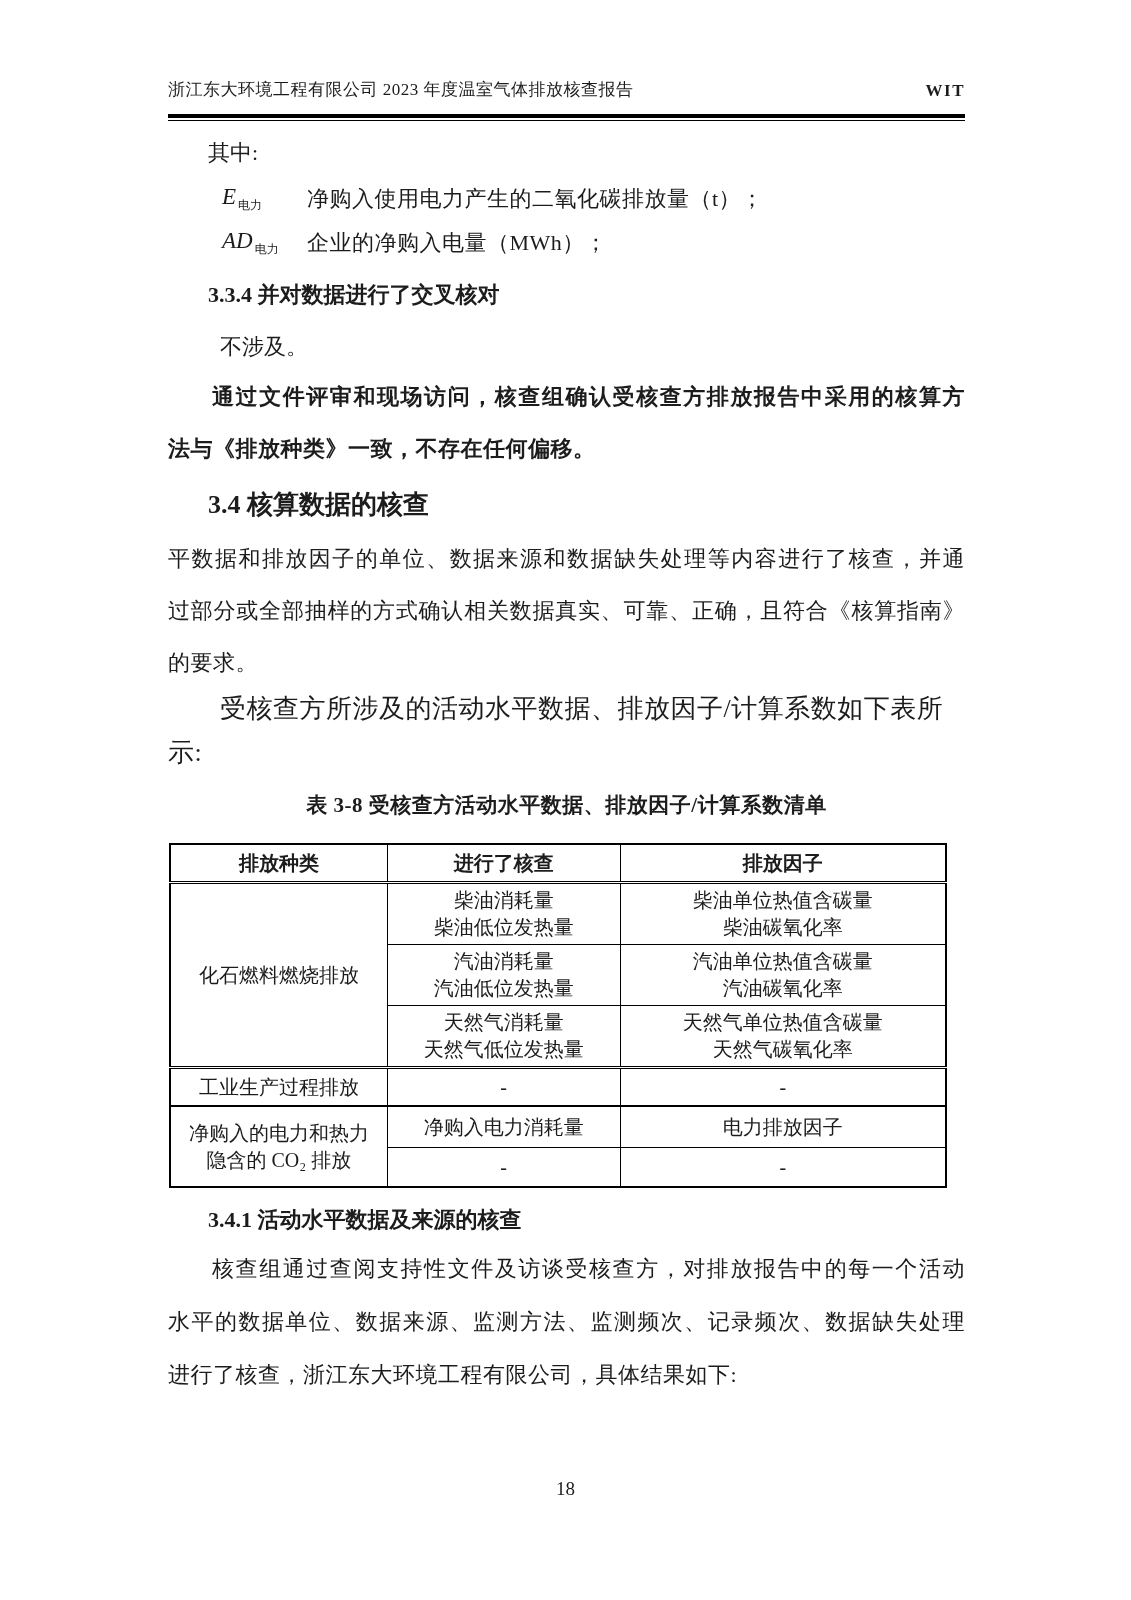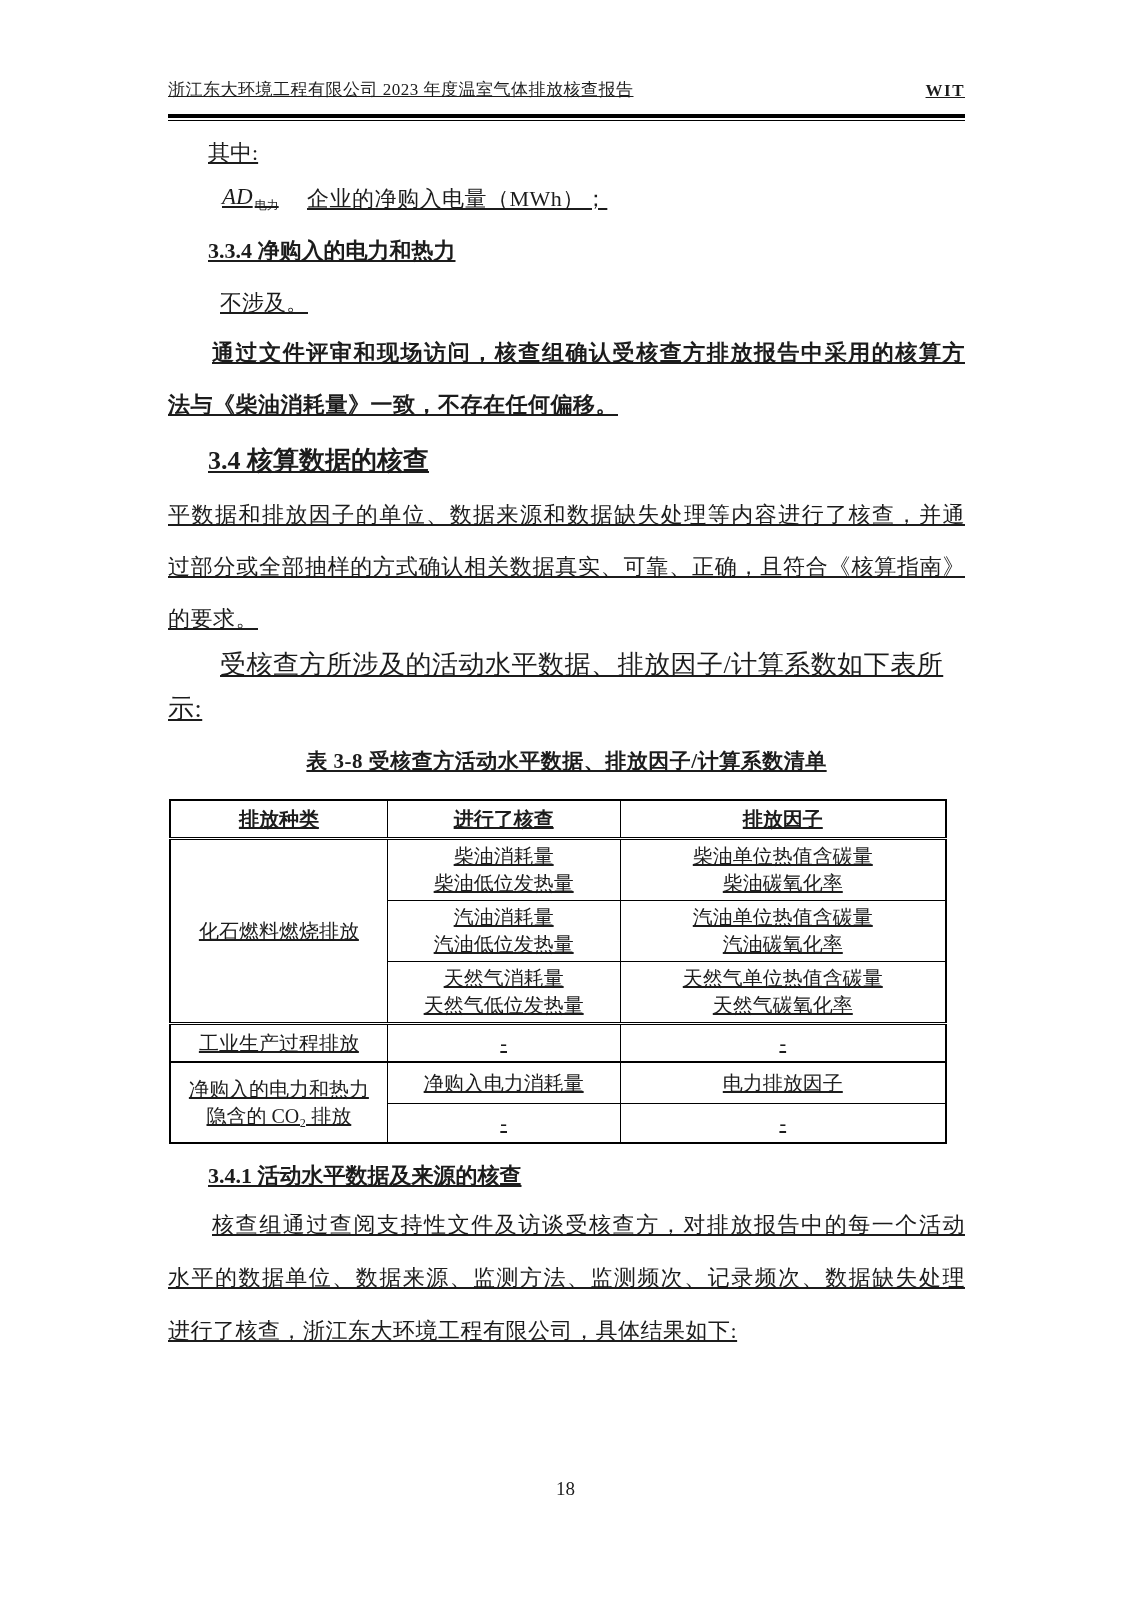--- a/index.html
+++ b/index.html
@@ -1,21 +1,21 @@
 <!DOCTYPE html>
 <html><head>
 <meta charset="utf-8">
 <style>
   html,body { margin:0; padding:0; background:#ffffff; }
   .page {
     position:relative; width:1131px; height:1600px; background:#fff;
     font-family:"Liberation Serif","DejaVu Serif",serif; color:#1c1c1c;
     overflow:hidden;
   }
-  .content { position:absolute; left:168px; top:0; width:797px;text-decoration:underline; }
+  .content { position:absolute; left:168px; top:0; width:797px; }
 
   
   .header { display:flex; justify-content:space-between; align-items:flex-end;
             padding-top:78px; font-size:17px; letter-spacing:.5px; }
   .header-brand { font-weight:600; letter-spacing:1.5px; }
   .header-rule { margin-top:13px; border-top:4px solid #000; height:2px;
                  border-bottom:1px solid #000; }
 
   
   .lead { margin-top:8px; margin-left:40px; font-size:22px; line-height:48px; }
@@ -66,30 +66,34 @@
 
     <div class="header">
       <span>浙江东大环境工程有限公司 2023 年度温室气体排放核查报告</span>
       <span class="header-brand">WIT</span>
     </div>
     <div class="header-rule"></div>
 
     <div class="lead">其中:</div>
 
     <div class="def-row">
+      <span class="def-symbol"><i>E</i><sub>电力</sub></span>
+      <span class="def-desc">净购入使用电力产生的二氧化碳排放量（t）；</span>
+    </div>
+    <div class="def-row">
       <span class="def-symbol"><i>AD</i><sub>电力</sub></span>
       <span class="def-desc">企业的净购入电量（MWh）；</span>
     </div>
 
-    <div class="h-small">3.3.4 净购入的电力和热力</div>
+    <div class="h-small">3.3.4 并对数据进行了交叉核对</div>
     <div class="plain-line">不涉及。</div>
 
     <div class="para boldpara">
       <div class="pline stretch indent">通过文件评审和现场访问，核查组确认受核查方排放报告中采用的核算方</div>
-      <div class="pline">法与《柴油消耗量》一致，不存在任何偏移。</div>
+      <div class="pline">法与《排放种类》一致，不存在任何偏移。</div>
     </div>
 
     <div class="h-big">3.4 核算数据的核查</div>
 
     <div class="para para34">
       <div class="pline stretch">平数据和排放因子的单位、数据来源和数据缺失处理等内容进行了核查，并通</div>
       <div class="pline stretch">过部分或全部抽样的方式确认相关数据真实、可靠、正确，且符合《核算指南》</div>
       <div class="pline">的要求。</div>
     </div>
 

